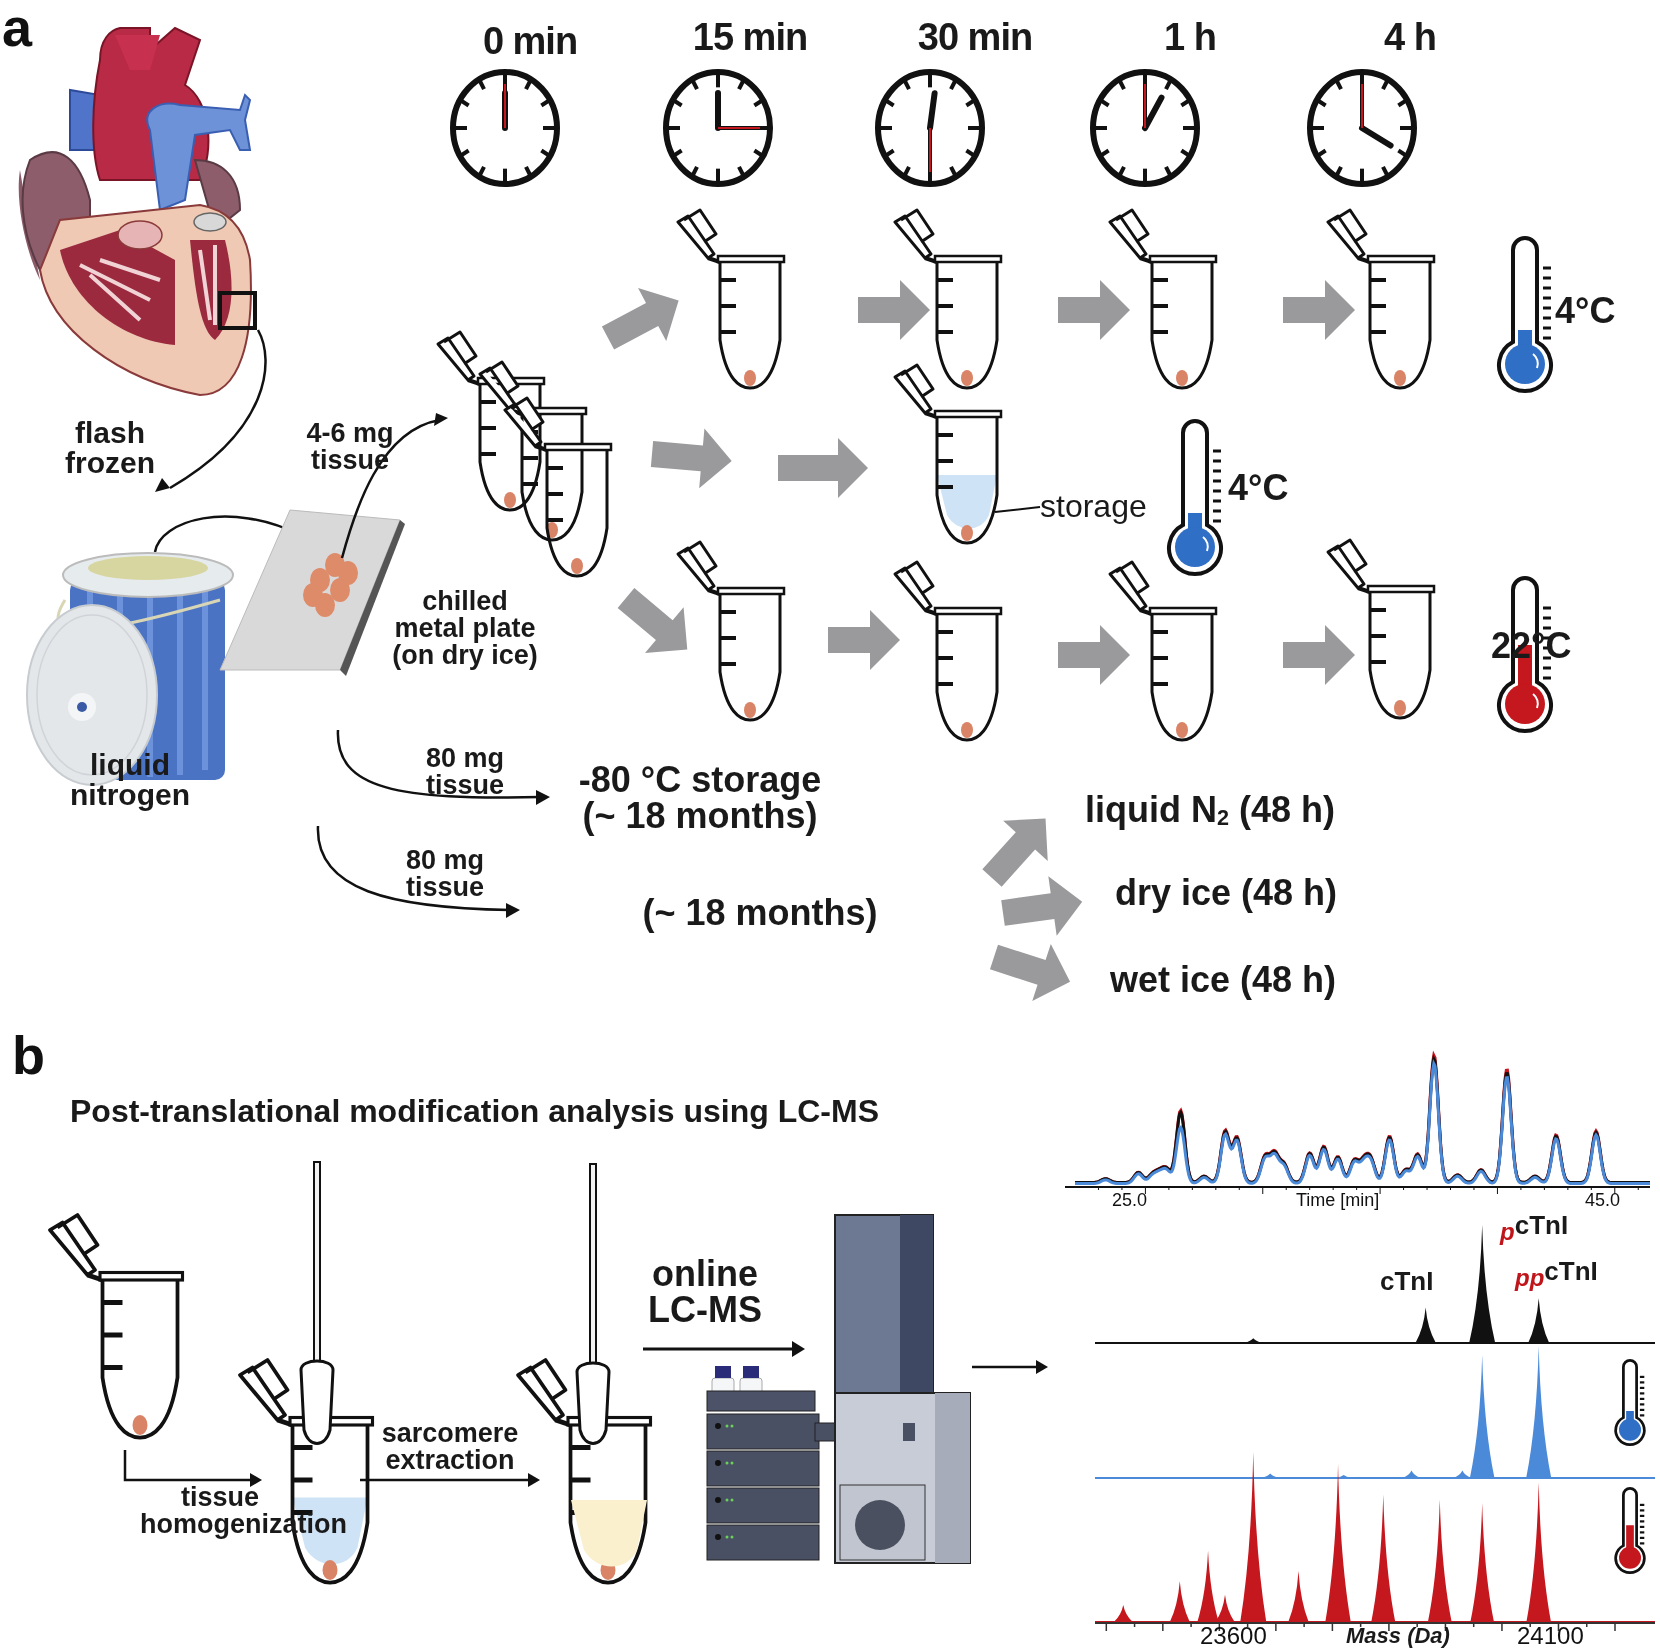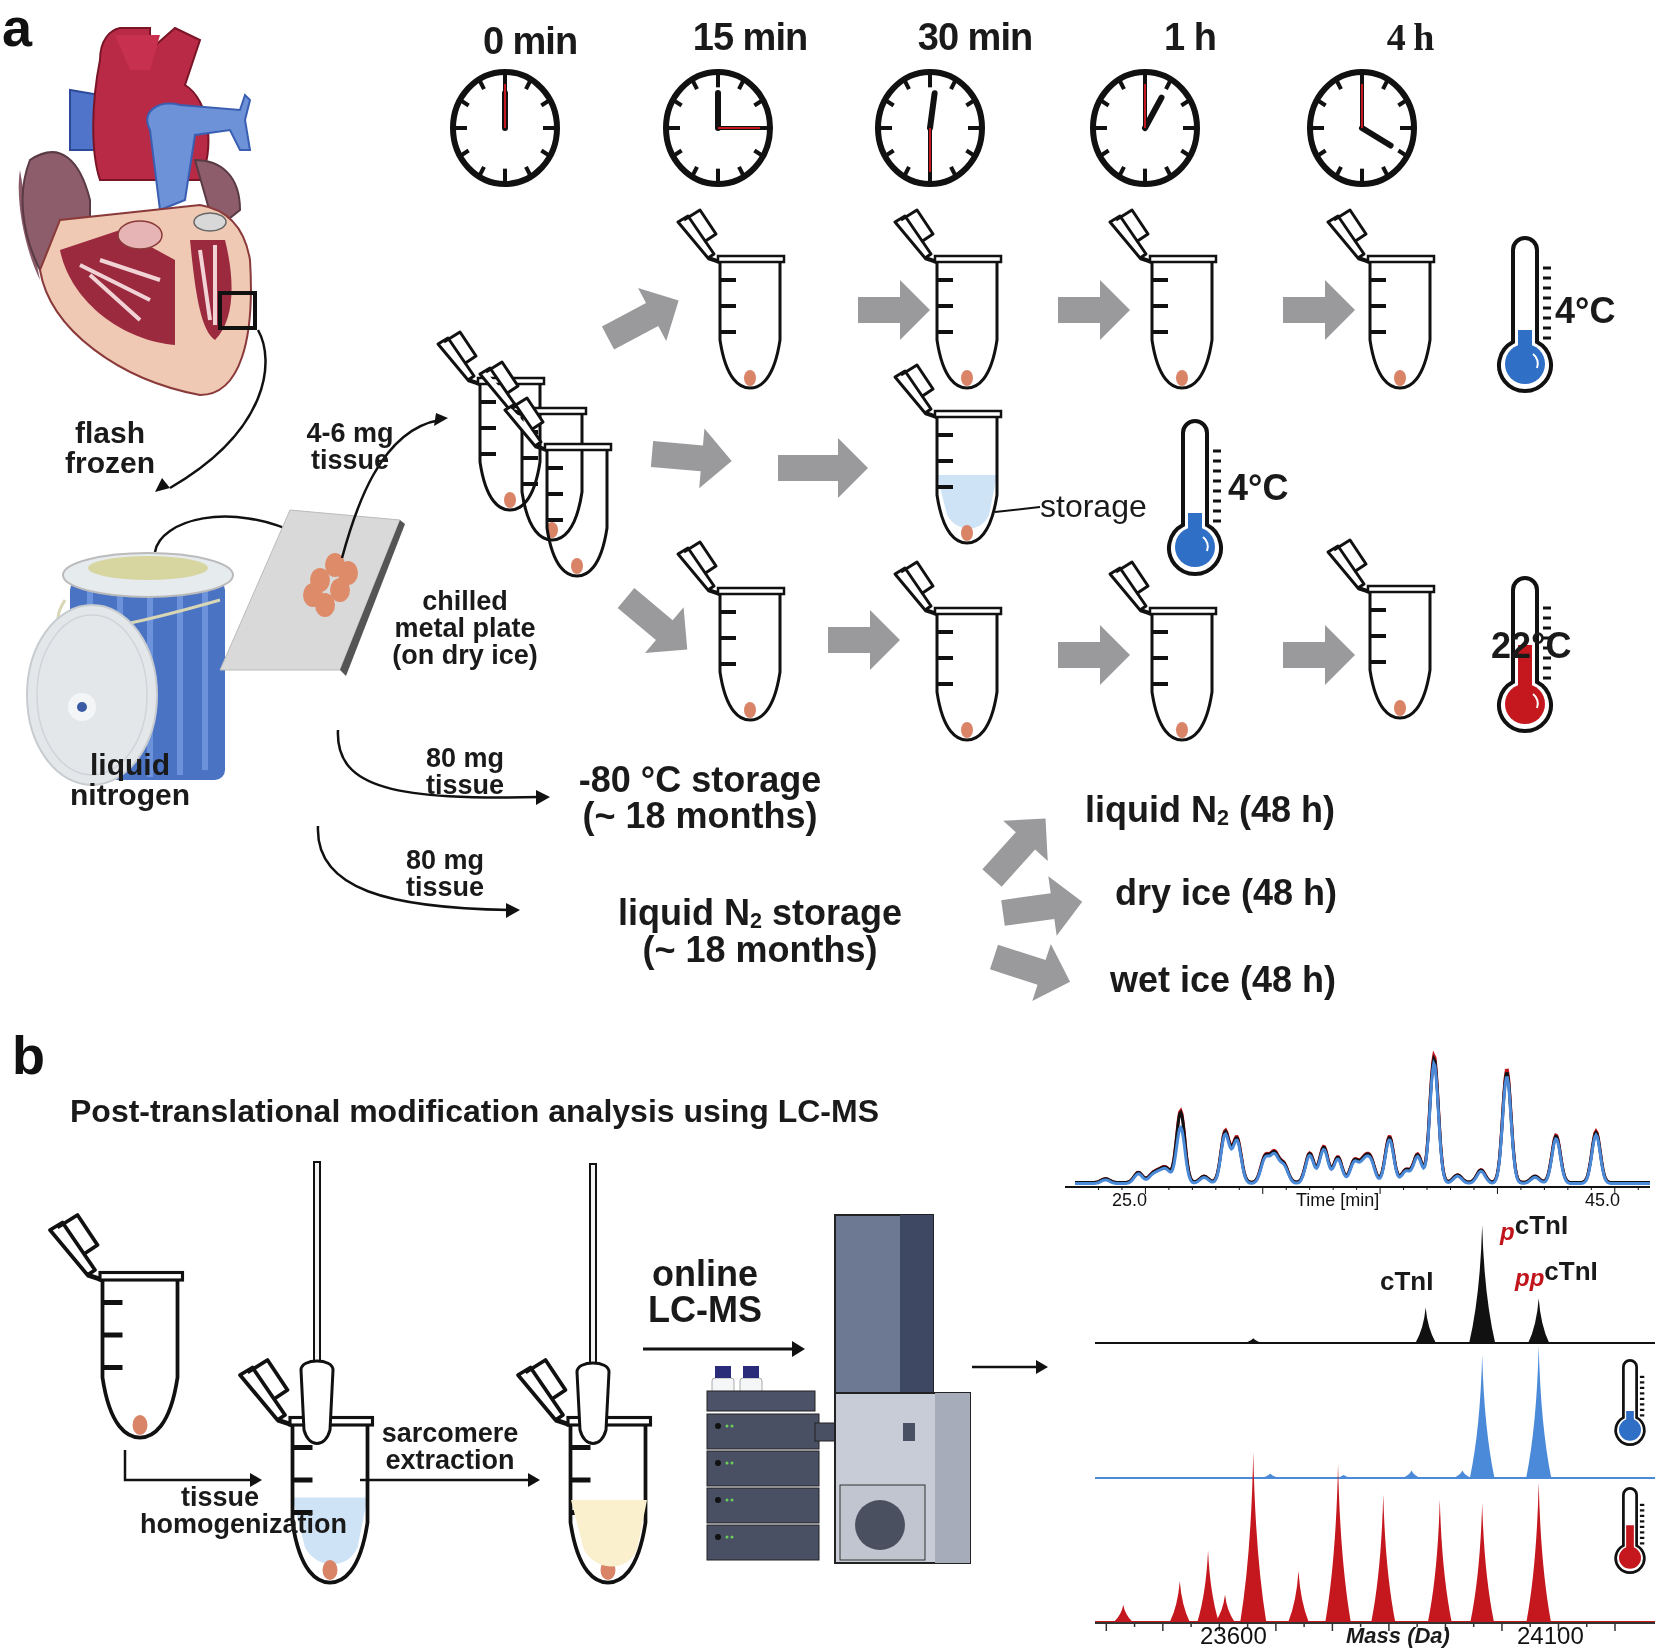--- a/index.html
+++ b/index.html
@@ -92,21 +92,21 @@
 <div class="abs lbl lbl-c sm" style="left:370px;top:588px;width:190px;">
   <div>chilled</div>
   <div>metal plate</div>
   <div>(on dry ice)</div>
 </div>
 
 <div class="abs lbl time-label" style="left:440px;top:22px;">0 min</div>
 <div class="abs lbl time-label" style="left:660px;top:18px;">15 min</div>
 <div class="abs lbl time-label" style="left:885px;top:18px;">30 min</div>
 <div class="abs lbl time-label" style="left:1100px;top:18px;">1 h</div>
-<div class="abs lbl time-label" style="left:1320px;top:18px;font-family:Liberation Serif, serif;">4 h</div>
+<div class="abs lbl time-label" style="left:1320px;top:18px;">4 h</div>
 
 <svg id="clocks" style="left:0;top:0" width="1660" height="200">
     <g>
       <ellipse cx="505" cy="128" rx="52" ry="56" fill="#fff" stroke="#111" stroke-width="6"></ellipse>
       <line x1="505" y1="87.34" x2="505" y2="74" stroke="#111" stroke-width="4"></line>
       <line x1="526" y1="89.08081835392733" x2="530" y2="81.23462819564031" stroke="#111" stroke-width="4"></line>
       <line x1="541.3730669589464" y1="105.53" x2="548.3012701892219" y2="101" stroke="#111" stroke-width="4"></line>
       <line x1="543" y1="128" x2="555" y2="128" stroke="#111" stroke-width="4"></line>
       <line x1="541.3730669589464" y1="150.47" x2="548.3012701892219" y2="155" stroke="#111" stroke-width="4"></line>
       <line x1="526" y1="166.91918164607267" x2="530" y2="174.7653718043597" stroke="#111" stroke-width="4"></line>
@@ -421,21 +421,20 @@
   <div>80 mg</div>
   <div>tissue</div>
 </div>
 
 <div class="abs lbl lbl-c big" style="left:540px;top:762px;width:320px;">
   <div>-80 °C storage</div>
   <div>(~ 18 months)</div>
 </div>
 
 <div class="abs lbl lbl-c big" style="left:580px;top:895px;width:360px;">
-  <div><span>liquid N</span><sub>2</sub><span> storage</span></div>
   <div>(~ 18 months)</div>
 </div>
 
 <div class="abs lbl big" style="left:1085px;top:792px;">
   <span>liquid N</span><sub>2</sub><span> (48 h)</span>
 </div>
 <div class="abs lbl big" style="left:1115px;top:875px;">dry ice (48 h)</div>
 <div class="abs lbl big" style="left:1110px;top:962px;">wet ice (48 h)</div>
 
 <div class="abs panel-letter" style="left:12px;top:1028px;">b</div>

